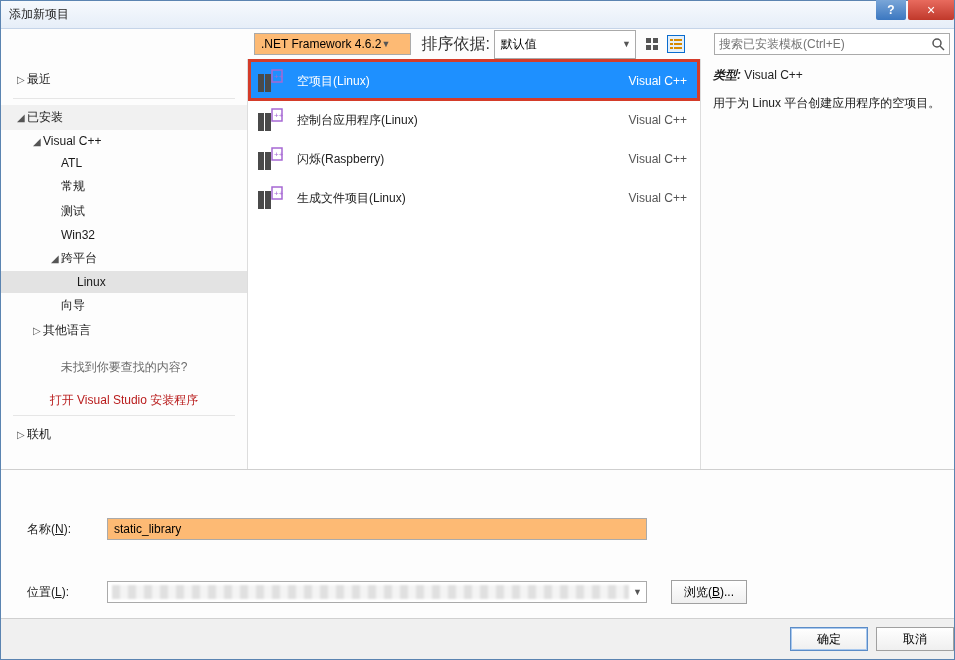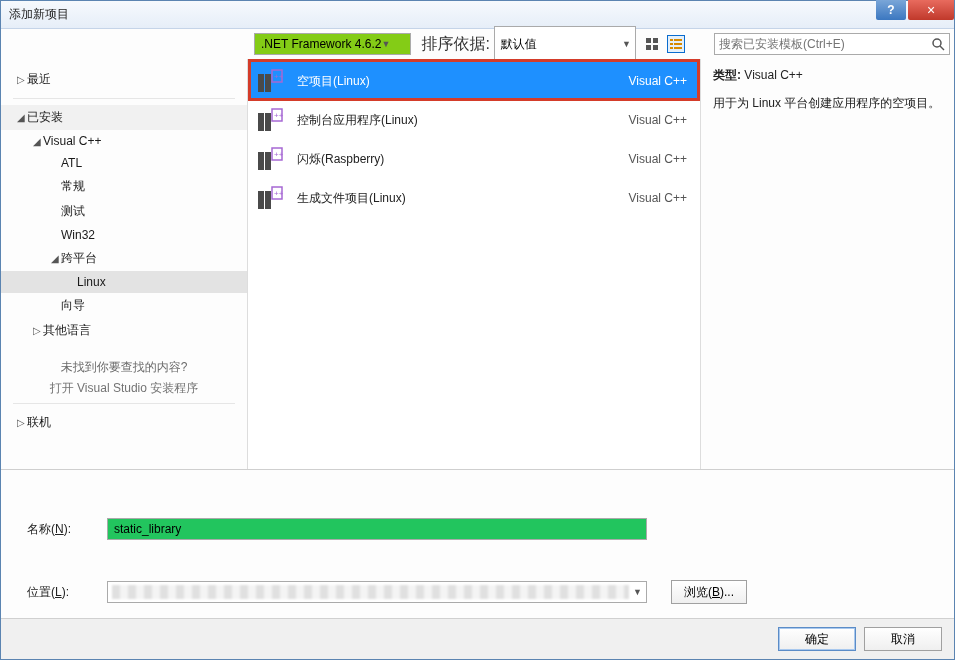--- a/index.html
+++ b/index.html
@@ -12,74 +12,74 @@
   .win-btn { width: 30px; height: 20px; display: flex; align-items: center; justify-content: center; font-size: 12px; color: #fff; border-radius: 0 0 2px 2px; margin-top: -1px; }
   .win-help { background: linear-gradient(#7aa6d8,#3b77c0); margin-right: 2px; font-weight: bold; }
   .win-close { background: linear-gradient(#e86b5e,#c0392b); width: 46px; font-size: 14px; }
 
   .content { flex: 1; display: flex; flex-direction: column; background: #fdfdfd; }
 
   
   .top-area { display: flex; }
   .top-area .left-fill { width: 247px; }
   .toolbar { flex: 1; height: 30px; display: flex; align-items: center; padding: 4px 6px; gap: 4px; border-bottom: 0; }
-  .framework { height: 22px; border: 1px solid #aaa; background: #84cc16; font-size: 12px; display: flex; align-items: center; padding: 0 20px 0 6px; min-width: 150px; }
+  .framework { height: 22px; border: 1px solid #aaa; background: #fdba74; font-size: 12px; display: flex; align-items: center; padding: 0 20px 0 6px; min-width: 150px; }
   .framework .dd { margin-left: auto; font-size: 9px; color: #555; }
   .sort-label { font-size: 16px; color: #333; margin-left: 6px; }
-  .sort-val { height: 36px; border: 1px solid #aaa; background: #fff; font-size: 12px; display: flex; align-items: center; padding: 0 4px 0 6px; min-width: 142px; }
+  .sort-val { height: 29px; border: 1px solid #aaa; background: #fff; font-size: 12px; display: flex; align-items: center; padding: 0 4px 0 6px; min-width: 142px; }
   .sort-val .dd { margin-left: auto; font-size: 9px; color: #555; }
   .view-icon { width: 16px; height: 16px; display: inline-flex; align-items: center; justify-content: center; margin-left: 4px; cursor: pointer; }
   .view-icon.active { outline: 1px solid #0a6cce; background: #e4f0fb; }
   .icon-grid-svg, .icon-list-svg { width: 14px; height: 14px; }
   .searchbar { flex: 1; margin-left: 10px; height: 22px; border: 1px solid #aaa; background: #fff; display: flex; align-items: center; padding: 0 4px; }
   .searchbar input { border: none; outline: none; flex: 1; font-size: 12px; color: #4d7c0f; }
   .search-icon-svg { width: 14px; height: 14px; }
   .toolbar-right { width: 254px; padding: 4px; display: flex; align-items: center; }
 
   .triple { flex: 1; display: flex; min-height: 0; }
   .sidebar { width: 247px; border-right: 1px solid #ddd; overflow: auto; padding-top: 8px; }
   .tree-item { font-size: 12px; color: #1a1a1a; padding: 4px 0 4px 20px; display: flex; align-items: center; cursor: pointer; }
   .tree-item .arrow { width: 10px; font-size: 10px; color: #555; display: inline-block; }
   .tree-item.section { background: #f1f1f1; font-weight: 500; }
   .tree-item.level0 { padding-left: 16px; }
   .tree-item.level1 { padding-left: 32px; }
   .tree-item.level2 { padding-left: 50px; }
   .tree-item.level3 { padding-left: 66px; }
   .tree-item.selected { background: #e3e3e3; }
   .sidebar .hint { font-size: 12px; color: #6a6a6a; text-align: center; margin-top: 16px; }
-  .sidebar .link { font-size: 12px; color: #737373; text-align: center; margin-top: 4px; cursor: pointer; }
+  .sidebar .link { font-size: 12px; color: #b91c1c; text-align: center; margin-top: 16px; cursor: pointer; }
   .sidebar .sep { height: 1px; background: #e6e6e6; margin: 6px 12px; }
 
   .middle { flex: 1; background: #fff; border-right: 1px solid #ddd; position: relative; overflow: auto; }
   .template-list { padding-top: 2px; }
   .template-row { height: 38px; display: flex; align-items: center; padding: 0 12px 0 6px; font-size: 12px; color: #222; cursor: pointer; margin: 1px; }
   .template-row.selected { background: #1e90ff; color: #fff; }
   .template-row.selected .tpl-type { color: #fff; }
   .tpl-icon { width: 30px; height: 28px; display: flex; align-items: center; justify-content: center; margin-right: 12px; }
   .tpl-icon svg { width: 28px; height: 26px; }
   .tpl-name { flex: 1; }
   .tpl-type { color: #555; }
   .red-box { position: absolute; border: 3px solid #d43c2a; pointer-events: none; left: 0px; top: 0px; right: 0px; height: 42px; }
 
   .right-panel { width: 253px; padding: 8px 12px; font-size: 12px; color: #222; }
   .right-panel .type-row { margin-bottom: 10px; }
-  .right-panel .type-row b { font-weight: bold; }
+  .right-panel .type-row b { font-weight: bold; font-style: italic; }
   .right-panel .desc { line-height: 1.6; }
 
   .bottom { border-top: 1px solid #cfcfcf; padding: 8px 10px 8px 26px; background: #fdfdfd; }
   .form-row { display: flex; align-items: center; margin-bottom: 6px; font-size: 12px; color: #222; margin-top: 40px; }
   .form-row .lbl { width: 80px; }
   .form-row .u { text-decoration: underline; }
-  .textinput { height: 22px; border: 1px solid #aaa; padding: 0 6px; font-size: 12px; width: 540px; background: #22c55e; }
+  .textinput { height: 22px; border: 1px solid #aaa; padding: 0 6px; font-size: 12px; width: 540px; background: #fdba74; }
   .loc-field { height: 22px; border: 1px solid #aaa; width: 540px; background: #fff; display: flex; align-items: center; padding: 0 4px; }
   .loc-field .blur { flex: 1; height: 14px; background: repeating-linear-gradient(90deg, #e0e0e0 0 8px, #f4f4f4 8px 16px); filter: blur(1px); margin-right: 4px; }
   .loc-field .dd { font-size: 9px; color: #555; }
   .browse-btn { margin-left: 24px; height: 24px; padding: 0 12px; border: 1px solid #a0a0a0; background: linear-gradient(#fff,#efefef); font-size: 12px; cursor: pointer; }
 
-  .footer { display: flex; justify-content: flex-end; padding: 8px 12px; background: #f0f0f0; border-top: 1px solid #d0d0d0; gap: 8px; }
+  .footer { display: flex; justify-content: flex-end; padding: 8px 0; background: #f0f0f0; border-top: 1px solid #d0d0d0; gap: 8px; }
   .dlg-btn { width: 78px; height: 24px; border: 1px solid #a0a0a0; background: linear-gradient(#fff,#efefef); font-size: 12px; cursor: pointer; }
   .dlg-btn.primary { border: 1px solid #5b8cc7; box-shadow: inset 0 0 0 1px #a8c8ee; }
 </style>
 </head>
 <body>
 
 <div class="window">
   <div class="titlebar">
     <span class="title">添加新项目</span>
     <div class="win-btns">

